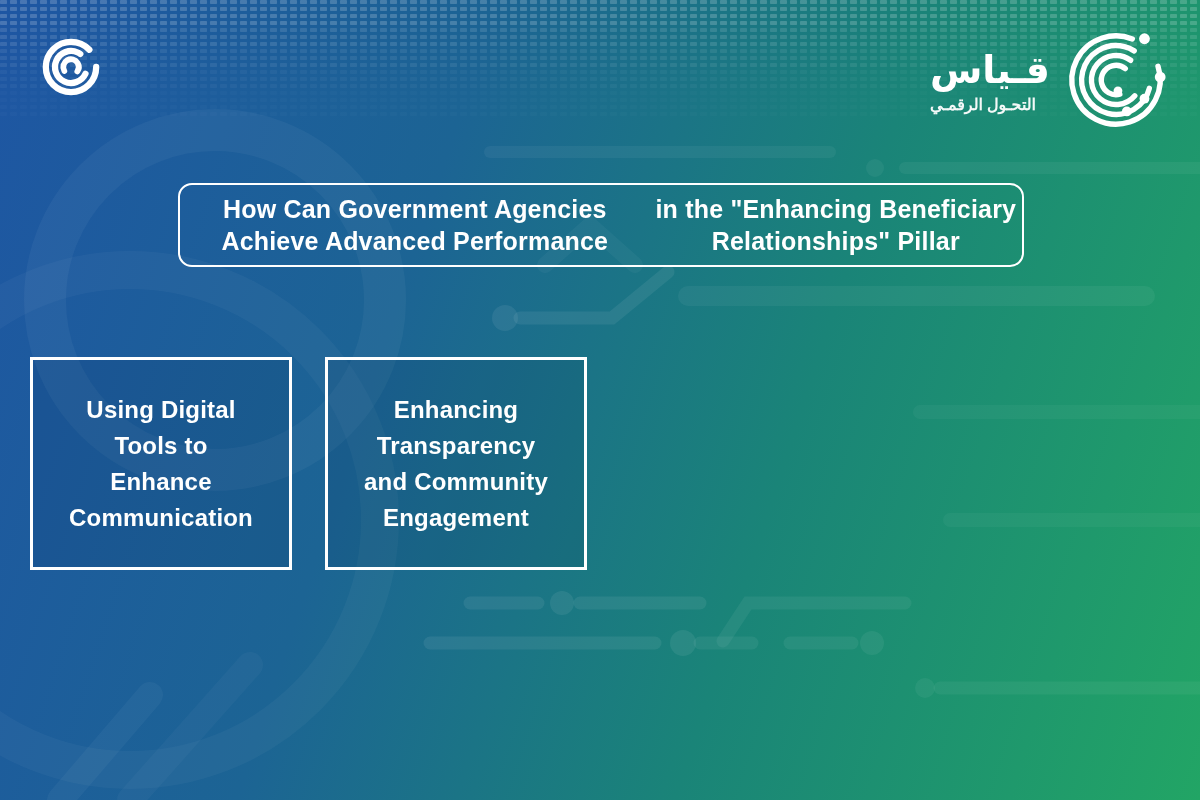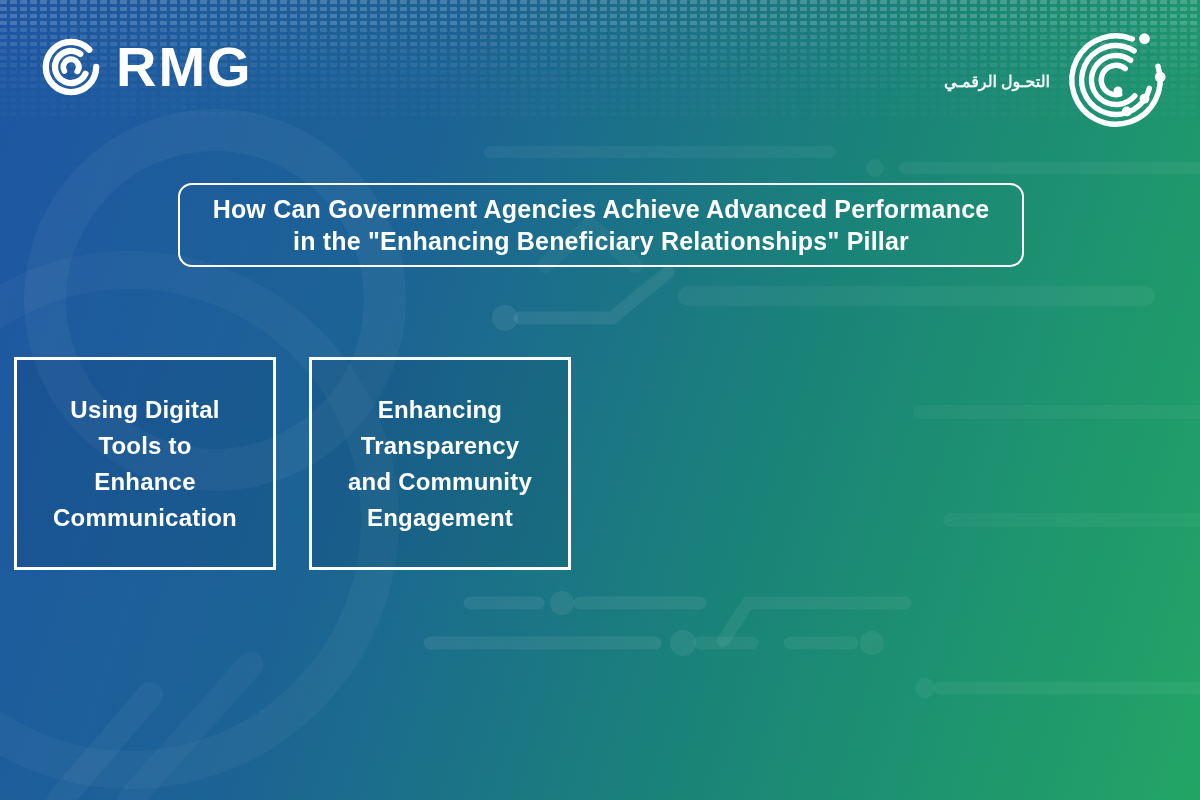--- a/index.html
+++ b/index.html
@@ -21,27 +21,27 @@
 
   .qiyas-logo{position:absolute;right:30px;top:26px;display:flex;align-items:center;gap:12px;}
   .qiyas-textblock{display:flex;flex-direction:column;align-items:flex-end;text-align:right;direction:rtl;}
   .qiyas-wordmark{font-family:"DejaVu Sans",sans-serif;font-size:38px;font-weight:700;line-height:46px;}
   .qiyas-tagline{font-family:Liberation Serif, serif;font-size:16px;font-weight:700;line-height:24px;opacity:.95;}
 
   
   .title-box{
     position:absolute;left:178px;top:183px;width:846px;height:84px;
     box-sizing:border-box;border:2.5px solid #ffffff;border-radius:14px;
-    display:flex;flex-direction:column;align-items:center;justify-content:center;
+    display:flex;flex-direction:row;align-items:center;justify-content:center;
     text-align:center;
   }
   .title-line{font-size:25px;font-weight:700;line-height:32px;letter-spacing:.2px;}
 
   
-  .cards{position:absolute;left:14px;top:357px;display:flex;gap:33px;}
+  .cards{position:absolute;left:30px;top:357px;display:flex;gap:33px;}
   .card{
     box-sizing:border-box;width:262px;height:213px;
     border:3px solid #ffffff;background:rgba(4,30,72,0.10);
     display:flex;align-items:center;justify-content:center;text-align:center;
   }
   .card-label{font-size:24px;font-weight:700;line-height:36px;white-space:pre-line;letter-spacing:.2px;}
 </style>
 </head>
 <body>
 
@@ -96,25 +96,25 @@
   <div class="content">
 
     <div class="rmg-logo">
       <span>
         <svg width="62" height="62" viewBox="0 0 64 64" stroke="#ffffff" fill="none" stroke-linecap="round">
           <circle cx="32" cy="32" r="26" stroke-width="6.5" pathLength="100" stroke-dasharray="88 12"></circle>
           <circle cx="32" cy="32" r="16.5" stroke-width="6.5" pathLength="100" stroke-dasharray="78 22" transform="rotate(25 32 32)"></circle>
           <circle cx="32" cy="32" r="8" stroke-width="6" pathLength="100" stroke-dasharray="68 32" transform="rotate(150 32 32)"></circle>
         </svg>
       </span>
-      <span class="rmg-wordmark">RMG</span>
     </div>
 
     <div class="qiyas-logo">
       <div class="qiyas-textblock">
+        <div class="qiyas-wordmark">قـياس</div>
         <div class="qiyas-tagline">التحـول الرقمـي</div>
       </div>
       <span>
         <svg width="108" height="108" viewBox="0 0 110 110">
           <g stroke="#ffffff" fill="none" stroke-width="5.5" stroke-linecap="round">
             <circle cx="55" cy="55" r="45" pathLength="100" stroke-dasharray="86 14" transform="rotate(-18 55 55)"></circle>
             <circle cx="55" cy="55" r="35" pathLength="100" stroke-dasharray="80 20" transform="rotate(14 55 55)"></circle>
             <circle cx="55" cy="55" r="25" pathLength="100" stroke-dasharray="74 26" transform="rotate(40 55 55)"></circle>
             <circle cx="55" cy="55" r="15" pathLength="100" stroke-dasharray="65 35" transform="rotate(75 55 55)"></circle>
           </g>

